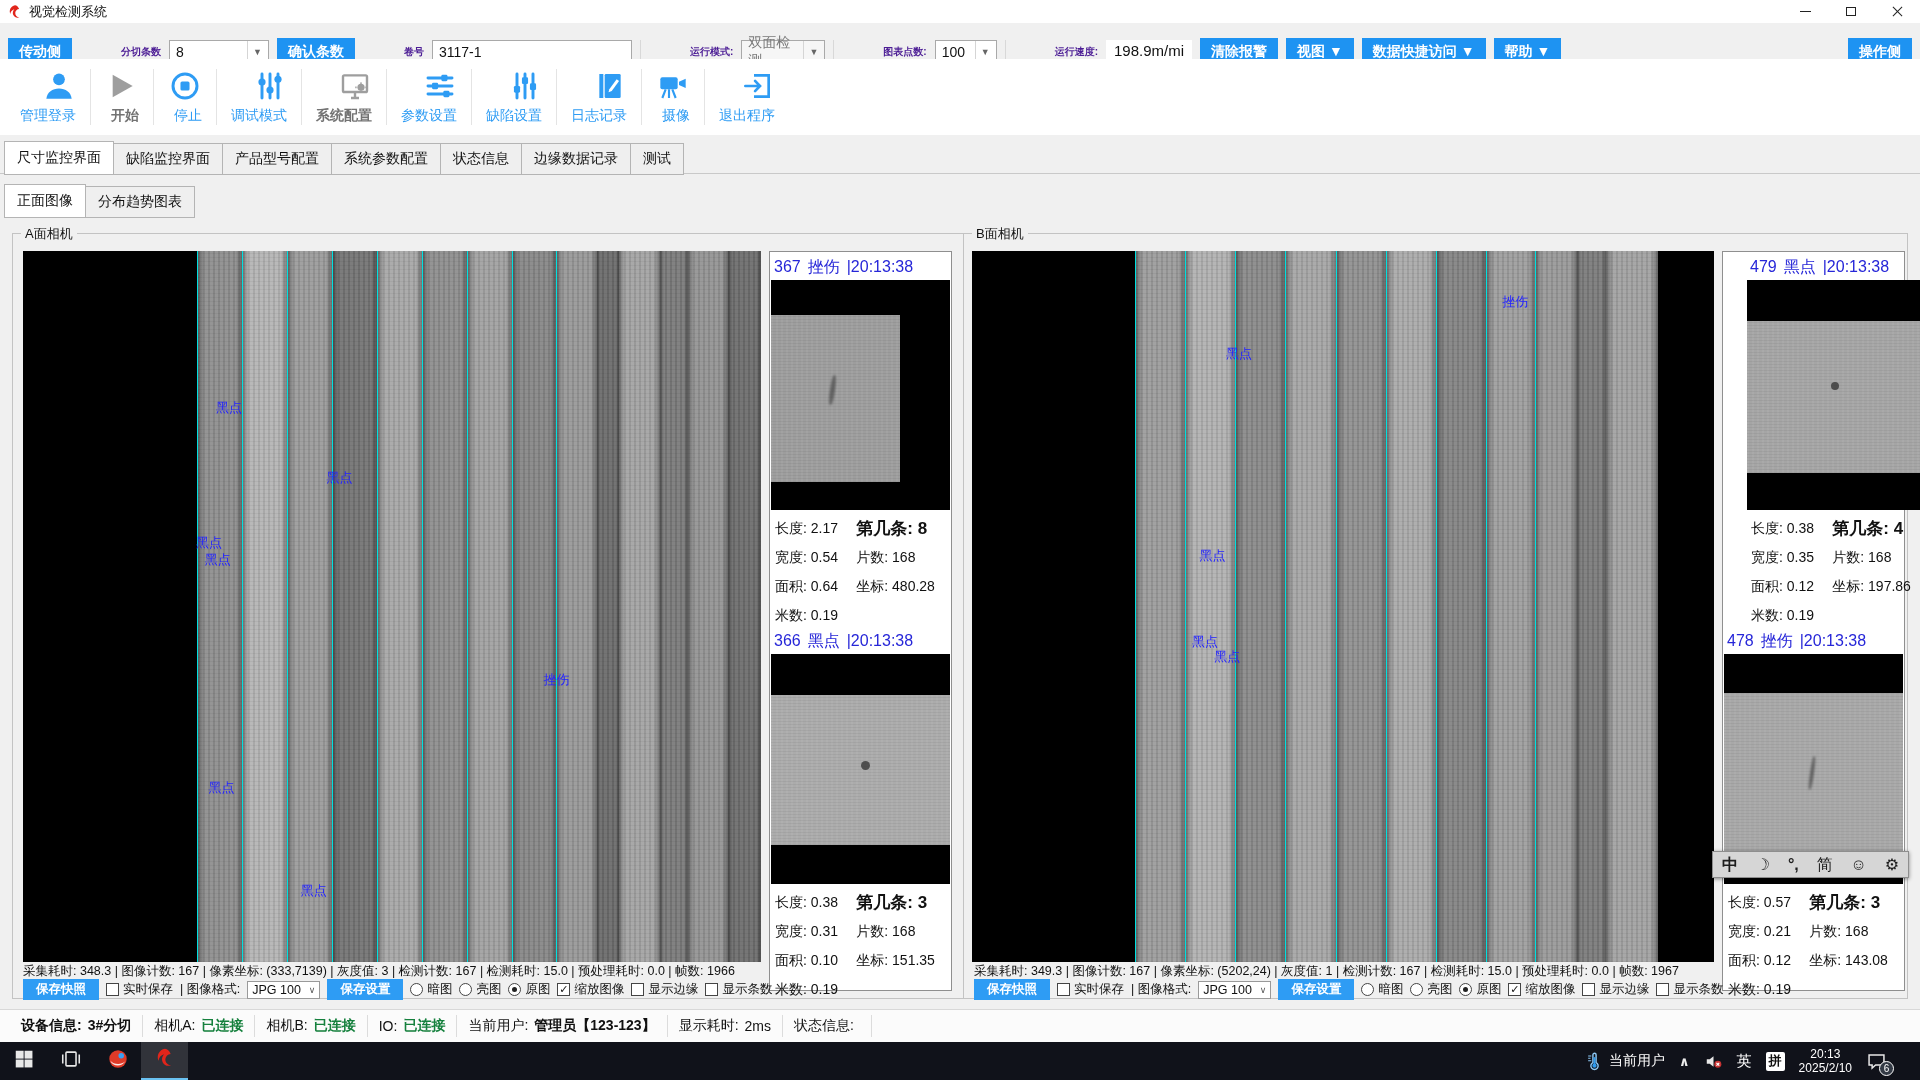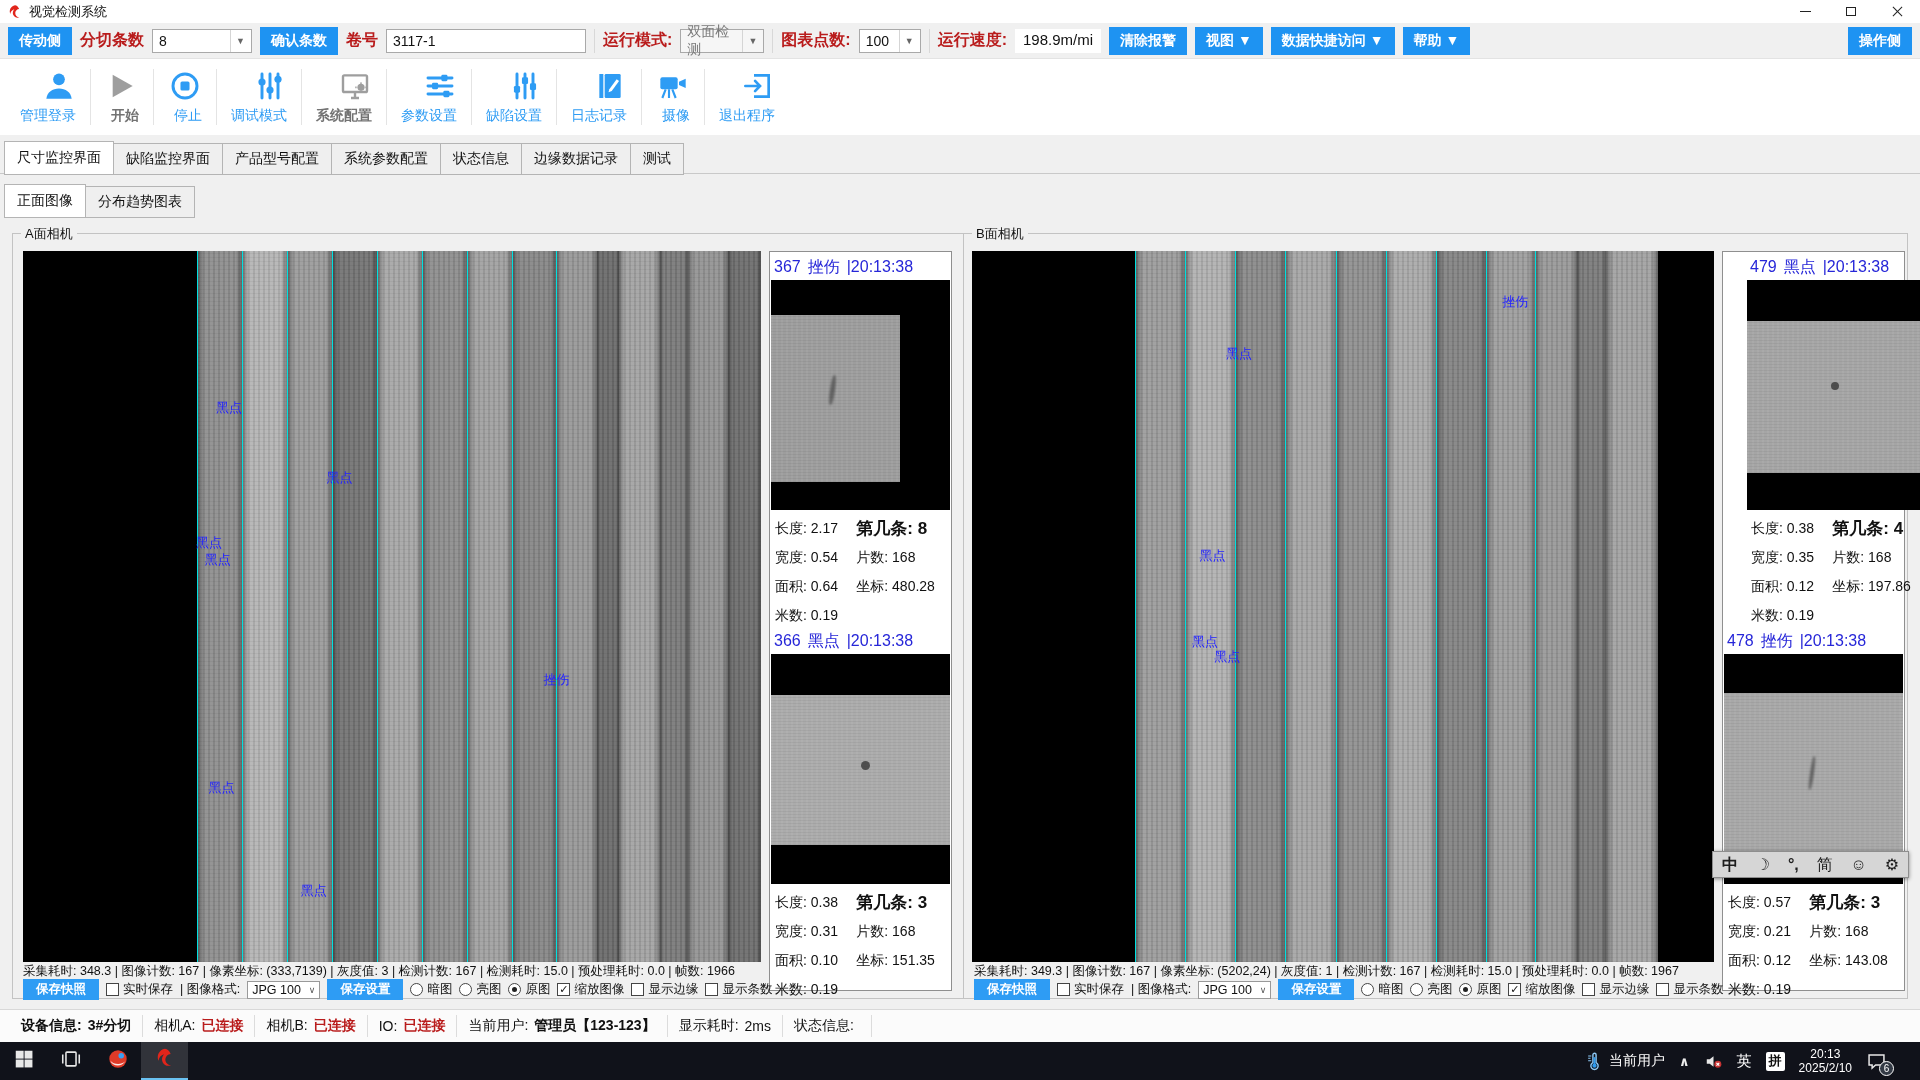--- a/index.html
+++ b/index.html
@@ -15,25 +15,25 @@
   .win-btns { position:absolute; right:0; top:0; height:23px; display:flex; }
   .win-btn { width:46px; height:23px; display:flex; align-items:center; justify-content:center; }
   .glyph-min { width:11px; height:1px; background:#222; }
   .glyph-max { width:10px; height:9px; border:1px solid #222; }
   .glyph-close { position:relative; width:11px; height:11px; }
   .glyph-close::before,.glyph-close::after { content:''; position:absolute; left:-1px; top:5px;
     width:13px; height:1px; background:#222; }
   .glyph-close::before { transform:rotate(45deg); } .glyph-close::after { transform:rotate(-45deg); }
 
   
-  #toolbar { position:absolute; top:23px; left:0; width:1920px; height:36px; background:#f0f0f0;
+  #toolbar { position:absolute; top:34px; left:0; width:1920px; height:36px; background:#f0f0f0;
     border-bottom:1px solid #e3e3e3; display:flex; align-items:center; padding:0 8px; gap:8px; }
   .btn-blue { background:#1e93f2; color:#fff; font-weight:bold; font-size:14px;
     padding:5px 11px; border:none; white-space:nowrap; }
-  .t-label { font-size:16px; font-weight:bold; color:#b91c1c; white-space:nowrap; }
+  .t-label { font-size:10px; font-weight:bold; color:#4c1d95; white-space:nowrap;margin-left:41px; }
   .combo { background:#fff; border:1px solid #a9a9a9; height:24px; display:flex; align-items:center;
     font-size:14px; padding:0 6px; position:relative; color:#111; }
   .combo .arrow { margin-left:auto; border-left:1px solid #d5d5d5; padding-left:5px; height:100%;
     display:flex; align-items:center; color:#666; font-size:9px; }
   .combo.disabled { color:#7a7a7a; background:#f6f6f6; }
   .t-field { background:#fff; border:1px solid #a9a9a9; height:24px; font-size:14px; padding:0 6px;
     font-family:inherit; color:#111; }
   .t-value { background:#fff; height:24px; font-size:15px; padding:2px 8px; color:#111; white-space:nowrap; }
   .tsep { width:1px; height:24px; background:#d8d8d8; }
   #op-side { margin-left:auto; }
@@ -110,21 +110,21 @@
   .radio.sel::after { content:''; position:absolute; inset:3px; border-radius:50%; background:#222; }
   .ctl-group { display:flex; align-items:center; gap:4px; }
 
   
   #statusbar { position:absolute; top:1009px; left:0; width:1920px; height:33px; background:#fbfbfb;
     border-top:1px solid #d8d8d8; display:flex; align-items:center; padding-left:10px; }
   .sb-item { padding:0 11px; border-right:1px solid #dcdcdc; font-size:14px; color:#111;
     display:flex; gap:6px; align-items:center; white-space:nowrap; height:22px; }
   .sb-item .lab {}
   .sb-item.strong .lab, .sb-item .val.strong { font-weight:bold; }
-  .sb-item .val.green { color:#b91c1c; font-weight:bold; }
+  .sb-item .val.green { color:#15803d; font-weight:bold; }
 
   
   #taskbar { position:absolute; top:1042px; left:0; width:1920px; height:38px; background:#10121a;
     display:flex; align-items:stretch; }
   #task-apps { display:flex; }
   .tb-app { width:47px; display:flex; align-items:center; justify-content:center; }
   .tb-app svg { width:22px; height:22px; }
   .tb-app.active { background:rgba(255,255,255,.14); border-bottom:2px solid #6ac2f2; }
   #tray { margin-left:auto; display:flex; align-items:center; gap:14px; padding-right:14px; color:#fff; }
   .weather { display:flex; align-items:center; gap:5px; font-size:14px; }

